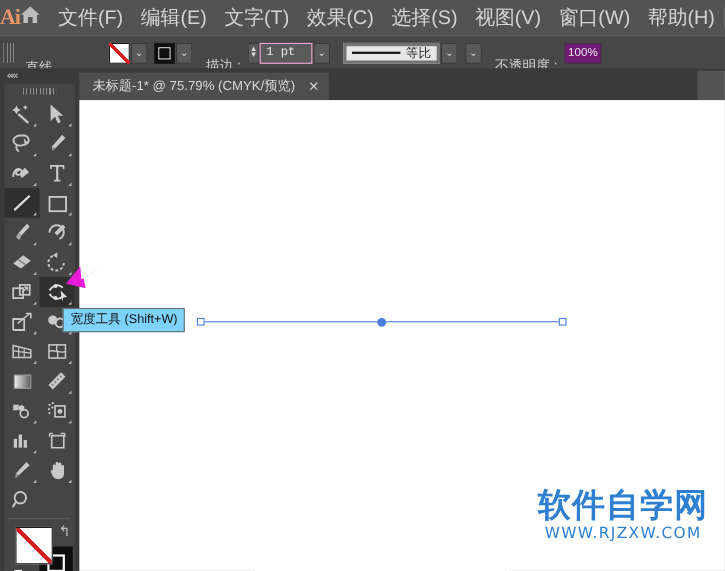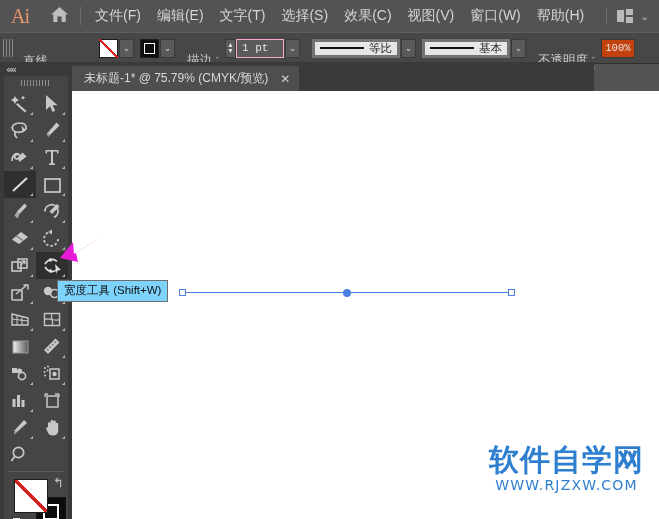--- a/index.html
+++ b/index.html
@@ -11,29 +11,29 @@
   }
   .app{position:relative;width:659px;height:519px;}
 
   
   .menubar{
     position:absolute;left:0;top:0;width:659px;height:32px;
     background:#535353;display:flex;align-items:center;
   }
   .ai-logo{
     width:40px;height:32px;display:flex;align-items:center;justify-content:center;
-    color:#e8956a;font-size:20px;font-weight:normal;font-family:"Liberation Serif",serif;
+    color:#e8956a;font-size:20px;font-weight:bold;font-family:"Liberation Serif",serif;
     letter-spacing:-1px;
   }
   .home-btn{width:38px;height:32px;display:flex;align-items:center;justify-content:center;}
   .home-icon{display:block;}
   .menu-sep{width:1px;height:18px;background:#6e6e6e;margin:0 6px 0 2px;}
   .menu-items{display:flex;align-items:center;}
   .menu-item{
-    color:#d4d4d4;font-size:14px;padding:4px 8px;white-space:nowrap;cursor:default;
+    color:#d4d4d4;font-size:18px;padding:4px 8px;white-space:nowrap;cursor:default;
   }
   .menu-right{margin-left:auto;display:flex;align-items:center;padding-right:10px;}
   .menu-sep2{width:1px;height:18px;background:#6e6e6e;margin-right:10px;}
   .layout-icon{display:flex;gap:2px;align-items:center;margin-right:8px;}
   .layout-icon i{display:block;background:#b9b9b9;}
   .layout-icon i.a{width:7px;height:12px;}
   .layout-icon i.b{width:7px;height:6px;}
   .layout-stack{display:flex;flex-direction:column;gap:2px;}
   .chev{color:#c9c9c9;font-size:10px;}
 
@@ -82,28 +82,28 @@
     width:48px;height:19px;background:#5a5a5a;border:1px solid #f9a8d4;box-sizing:border-box;
     color:#e6e6e6;font-size:11px;font-family:"Liberation Mono","DejaVu Sans Mono",monospace;
     display:flex;align-items:center;padding-left:5px;
   }
   .profile-box{
     height:19px;background:#e6e6e6;border:3px solid #737373;box-sizing:border-box;
     display:flex;align-items:center;padding:0 5px;gap:5px;color:#222;font-size:11.5px;
   }
   .profile-line{display:block;height:2px;background:#111;}
   .opacity-field{
-    width:34px;height:19px;background:#c2410c;border:1px solid #3a3a3a;box-sizing:border-box;
-    color:#e6e6e6;font-size:10.5px;font-family:Liberation Mono, monospace;
+    width:34px;height:19px;background:#701a75;border:1px solid #3a3a3a;box-sizing:border-box;
+    color:#e6e6e6;font-size:10.5px;font-family:Liberation Sans, sans-serif;
     display:flex;align-items:center;justify-content:center;
   }
 
   
   .tabbar{
-    position:absolute;left:72px;top:62px;width:522px;height:29px;
+    position:absolute;left:72px;top:62px;width:562px;height:29px;
     background:#3a3a3a;display:flex;align-items:flex-end;
   }
   .doctab{
     height:25px;background:#4e4e4e;display:flex;align-items:center;
     padding:0 9px 0 12px;gap:12px;color:#d9d9d9;font-size:12px;cursor:default;
   }
   .tab-close{color:#cfcfcf;font-size:12px;line-height:1;cursor:pointer;}
 
   
   .toolpanel{
@@ -202,22 +202,22 @@
         <svg width="19" height="17" viewBox="0 0 19 17">
           <path d="M9.5 1 L18 8.5 L15.7 8.5 L15.7 16 L11.6 16 L11.6 10.4 L7.4 10.4 L7.4 16 L3.3 16 L3.3 8.5 L1 8.5 Z" fill="#bdbdbd"></path>
         </svg>
       </span>
     </div>
     <div class="menu-sep"></div>
     <div class="menu-items">
       <div class="menu-item">文件(F)</div>
       <div class="menu-item">编辑(E)</div>
       <div class="menu-item">文字(T)</div>
+      <div class="menu-item">效果(C)</div>
       <div class="menu-item">选择(S)</div>
-      <div class="menu-item">效果(C)</div>
       <div class="menu-item">视图(V)</div>
       <div class="menu-item">窗口(W)</div>
       <div class="menu-item">帮助(H)</div>
     </div>
     <div class="menu-right">
       <div class="menu-sep2"></div>
       <div class="layout-icon">
         <i class="a"></i>
         <div class="layout-stack">
             <i class="b"></i>
@@ -260,24 +260,20 @@
     <div class="gap"></div>
     <div class="profile-box" style="width:88px;">
       <span class="profile-line" style="width:44px;"></span>
       <span>等比</span>
     </div>
     <div class="dd-btn">
         <span>⌄</span>
       </div>
 
     <div class="gap-s"></div>
-    <div class="profile-box" style="width:88px;">
-      <span class="profile-line" style="width:44px;"></span>
-      <span>基本</span>
-    </div>
     <div class="dd-btn">
         <span>⌄</span>
       </div>
 
     <div class="gap"></div>
     <div class="ctrl-label dotted">不透明度 :</div>
     <div class="opacity-field">100%</div>
   </div>
 
   <div class="tabbar">

